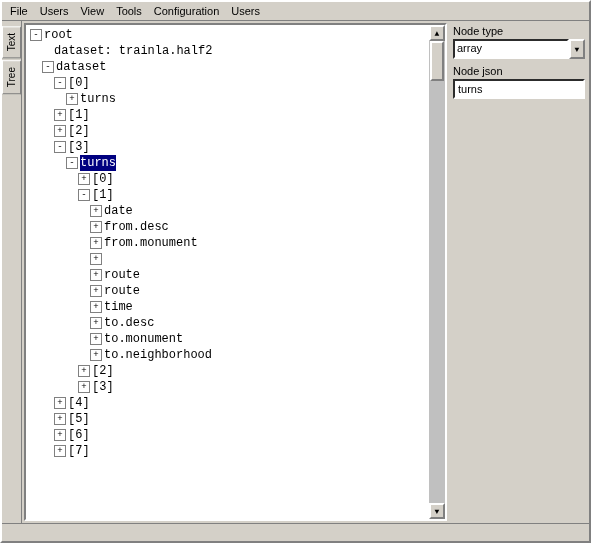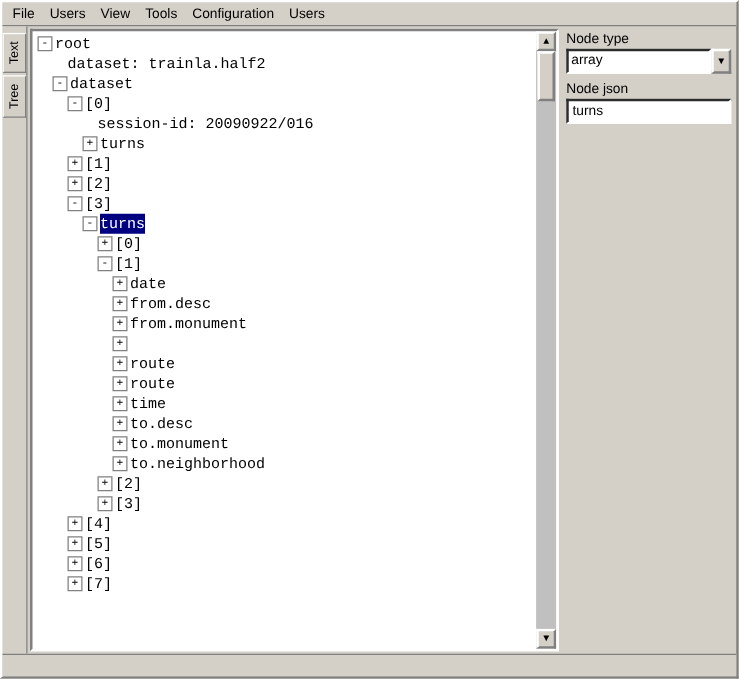--- a/index.html
+++ b/index.html
@@ -340,27 +340,20 @@
           <span class="tree-label">dataset</span>
         </div>
 
         <div class="line tree-node">
           <span class="spacer"></span>
           <span class="spacer"></span>
           <span class="expand-icon">-</span>
           <span class="tree-label">[0]</span>
         </div>
 
-        <div class="line tree-node">
-          <span class="spacer"></span>
-          <span class="spacer"></span>
-          <span class="spacer"></span>
-          <span class="spacer"></span>
-          <span class="tree-label">session-id: 20090922/016</span>
-        </div>
 
         <div class="line tree-node">
           <span class="spacer"></span>
           <span class="spacer"></span>
           <span class="spacer"></span>
           <span class="expand-icon">+</span>
           <span class="tree-label">turns</span>
         </div>
 
         <div class="line tree-node">

